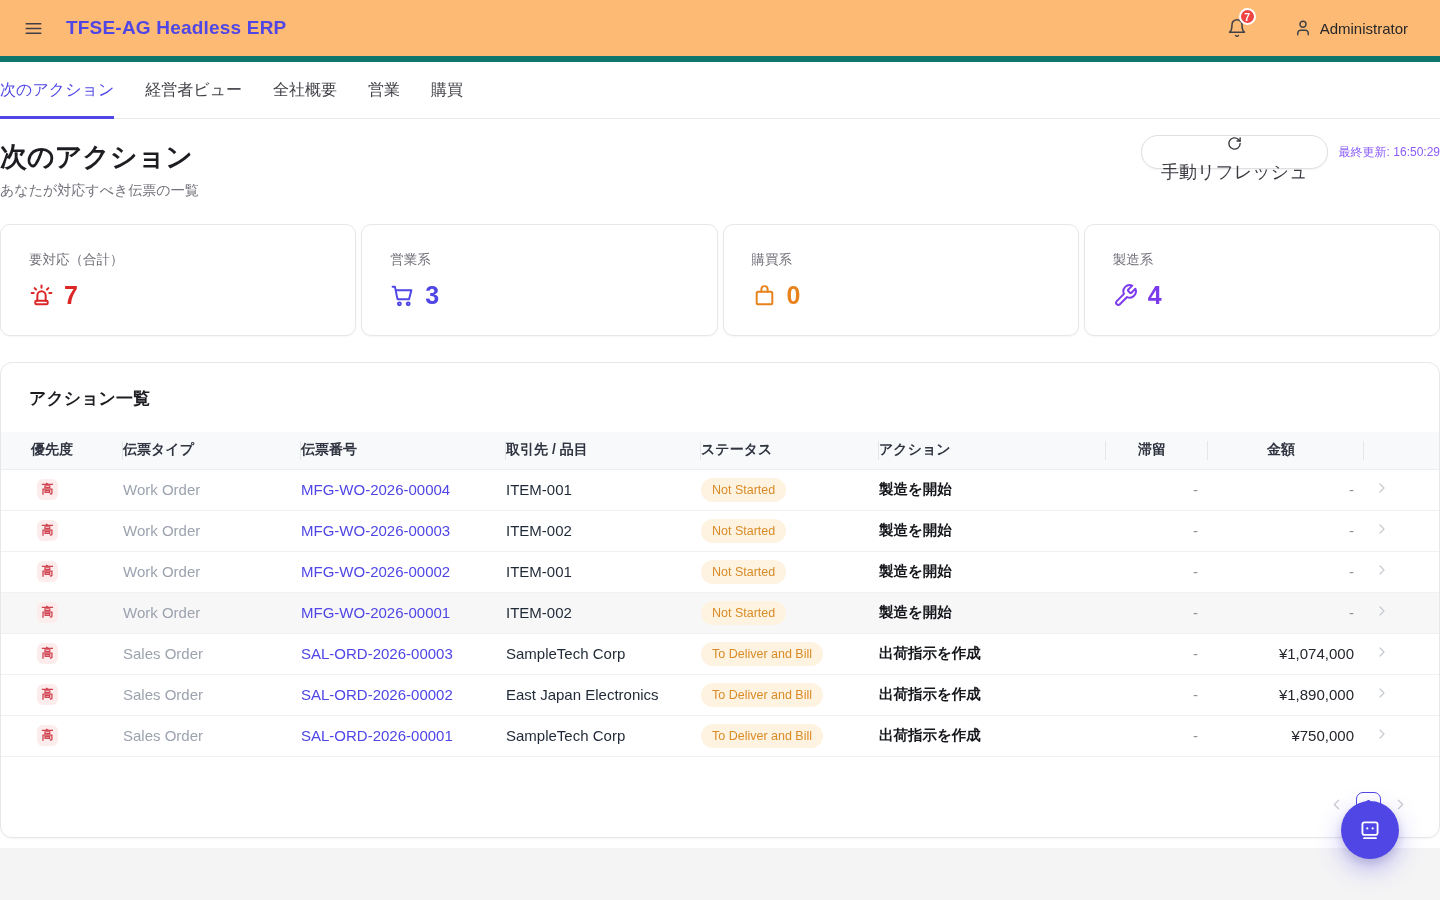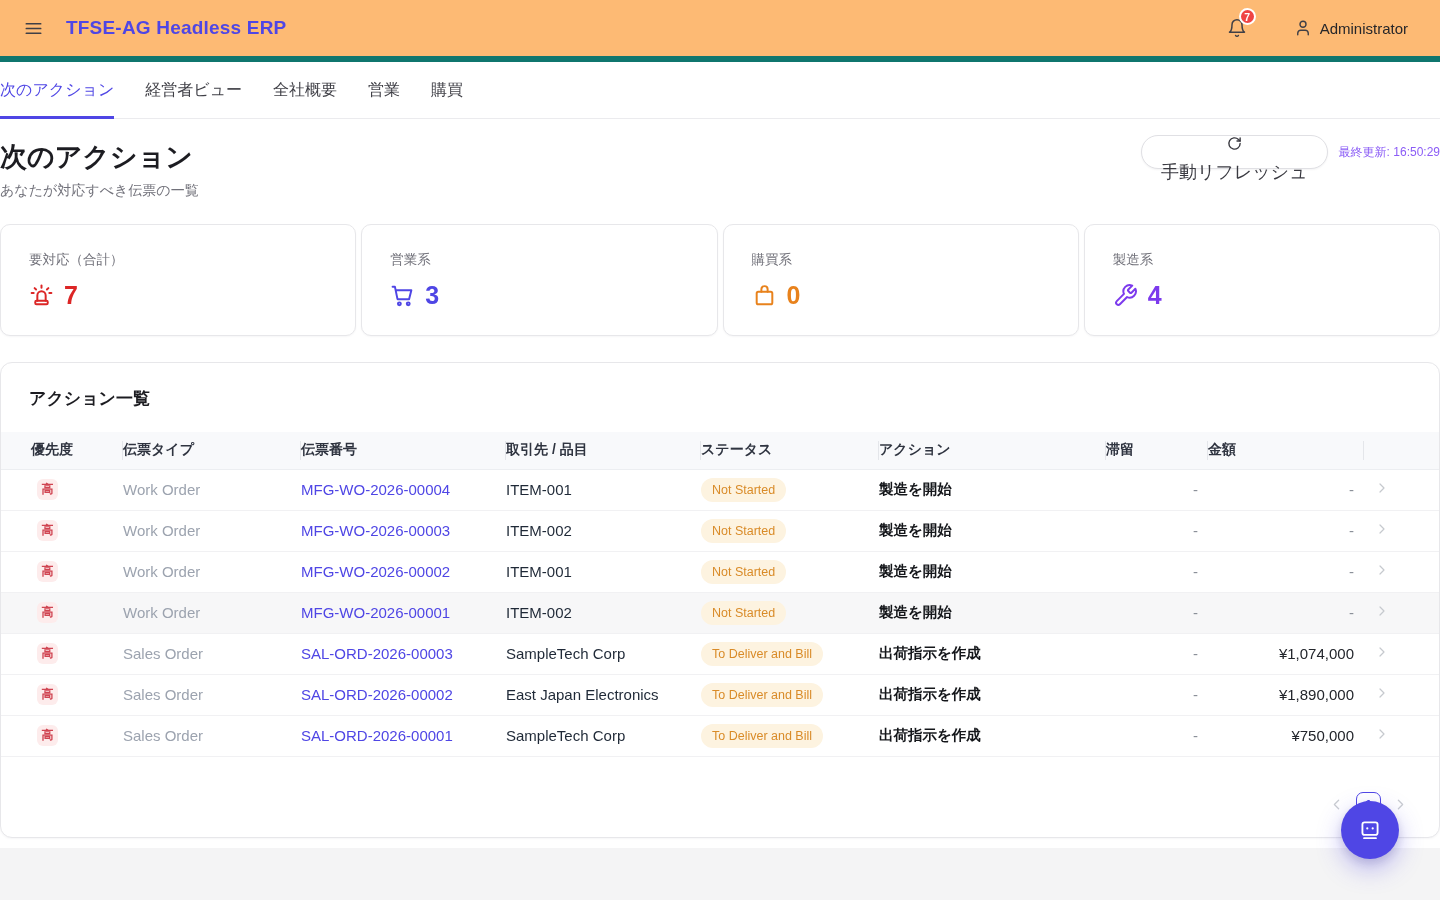--- a/index.html
+++ b/index.html
@@ -77,21 +77,21 @@
   .filter:first-child { border-left:none; }
   .filter.active { background:#4f46e5; color:#fff; border-radius:6px; }
 
   table { width:100%; border-collapse:collapse; table-layout:fixed; margin-top:22px; }
   th {
     height:37px; background:#f8f9fb; font-size:14px; font-weight:700; color:#2f3440;
     text-align:left; padding:0 10px 0 0; position:relative; border-bottom:1px solid #eceef1;
   }
   th:first-child { padding-left:30px; }
   th:not(:last-child)::after { content:""; position:absolute; right:0; top:9px; bottom:9px; width:1px; background:#e4e6ea; }
-  th.right { text-align:left; padding-right:10px; }
+  th.right { text-align:center; padding-right:10px; }
   td { height:41px; border-bottom:1px solid #f1f1f3; font-size:15px; color:#1f2937; vertical-align:middle; }
   tr.highlight td { background:#f7f7f8; }
   td.col-priority { padding-left:36px; }
   .prio-badge {
     display:inline-flex; align-items:center; justify-content:center;
     width:21px; height:21px; border-radius:6px; background:#fdecec; color:#d04552;
     font-size:12px; font-weight:600;
   }
   td.col-type { color:#9ca3af; }
   td.col-docno a { color:#4f46e5; text-decoration:none; cursor:pointer; }

